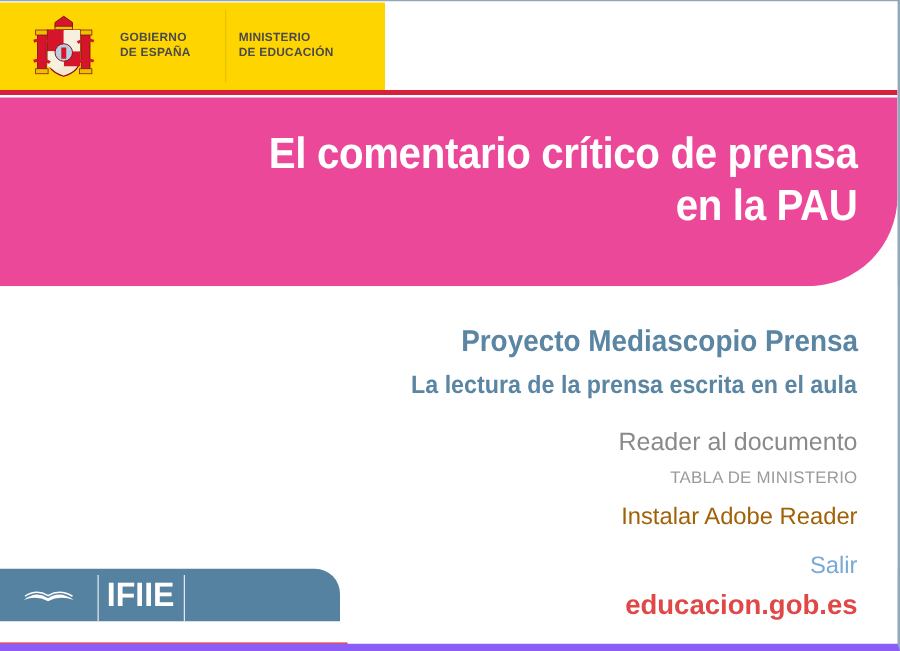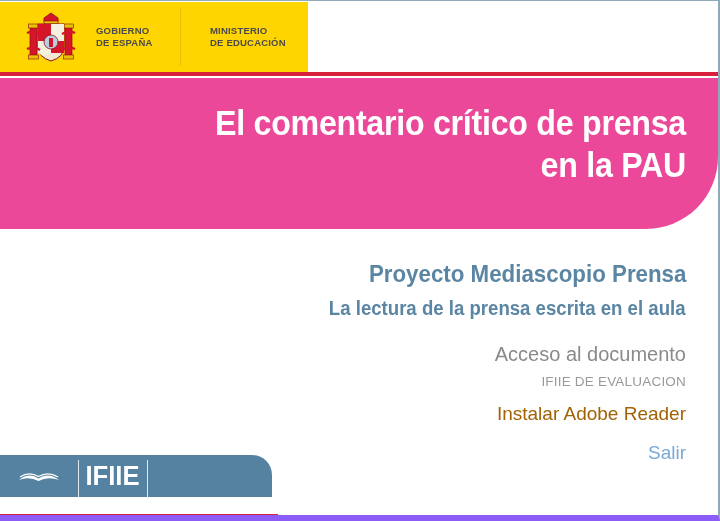--- a/index.html
+++ b/index.html
@@ -53,21 +53,21 @@
     margin-left: 16px;
     width: 76px;
   }
   .gov-divider {
     width: 1px;
     height: 58px;
     background: #e8c200;
     margin-left: 8px;
   }
   .min-block {
-    margin-left: 29px;
+    margin-left: 10px;
   }
   .gov-line {
     font-size: 9.5px;
     font-weight: bold;
     letter-spacing: 0.2px;
     color: #4a4a4a;
     line-height: 12px;
     white-space: nowrap;
   }
 
@@ -309,26 +309,27 @@
     <div class="title-text">
       <div>El comentario crítico de prensa</div>
       <div>en la PAU</div>
     </div>
   </div>
 
   <div class="content">
     <div class="project-title">Proyecto Mediascopio Prensa</div>
     <div class="project-sub">La lectura de la prensa escrita en el aula</div>
 
-    <a class="link-acceso" href="#" style="text-decoration:none">Acceso al documento</a>
-    <a class="link-tabla" href="#" style="text-decoration:none">IFIIE DE EVALUACION</a>
+    <a class="link-acceso" href="#" style="text-decoration:none">Reader al documento</a>
+    <a class="link-tabla" href="#" style="text-decoration:none">TABLA DE MINISTERIO</a>
     <a class="link-instalar" href="#" style="text-decoration:none">Instalar Adobe Reader</a>
     <a class="link-salir" href="#" style="text-decoration:none">Salir</a>
   </div>
 
+  <a class="site-url" href="#" style="text-decoration:none">educacion.gob.es</a>
 
   <div class="footer-bar">
     <div class="footer-cell cell-book">
       <svg width="44" height="20" viewBox="0 0 44 20" aria-hidden="true">
         <path d="M2 14 Q12 6 21.5 12.5 Q31 6 42 14 Q31 10 21.5 15 Q12 10 2 14 Z" fill="#ffffff"></path>
         <path d="M3 11 Q12 5 21.5 10.5 Q31 5 41 11" stroke="#ffffff" stroke-width="1.2" fill="none"></path>
       </svg>
     </div>
     <div class="vdiv"></div>
     <div class="footer-cell cell-ifiie">

